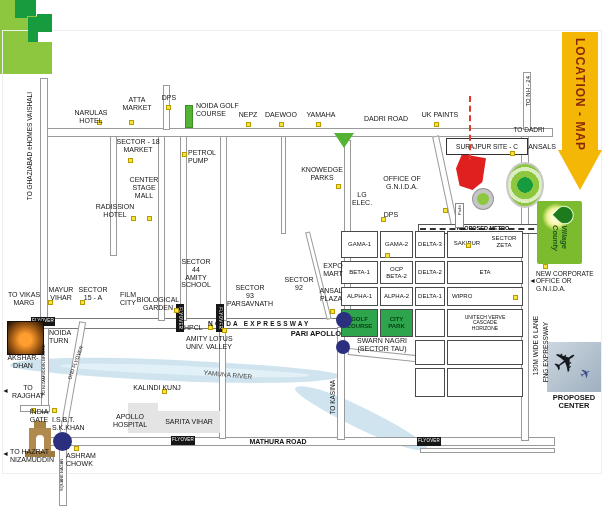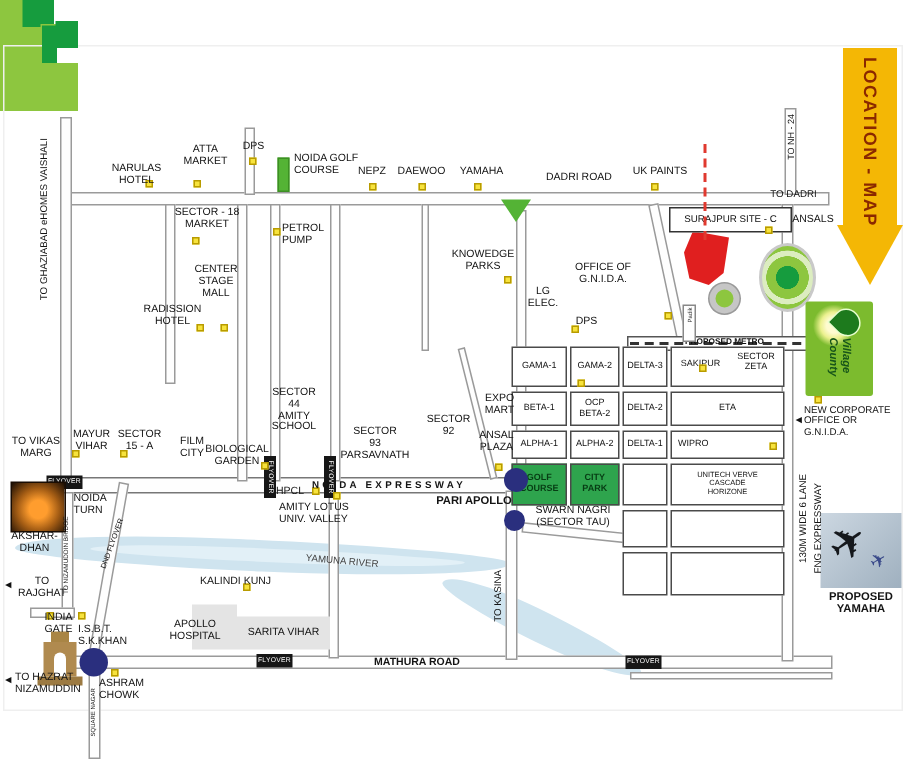--- a/index.html
+++ b/index.html
@@ -276,15 +276,15 @@
   <div class="lbl" style="left:352px;top:337px;width:60px">SWARN NAGRI
 (SECTOR TAU)</div>
   <span class="lbl vup" style="left:329px;top:380px;font-size:6.5px">TO KASINA</span>
   <span class="lbl vup" style="left:532px;top:316px;font-size:6.5px">130M WIDE 6 LANE</span>
   <span class="lbl vup" style="left:542px;top:322px;font-size:6.5px">FNG EXPRESSWAY</span>
   <div class="lbl la" style="left:536px;top:270px;width:66px;font-size:6.5px">NEW CORPORATE
 OFFICE OR
 G.N.I.D.A.</div>
   <span class="arrow-l" style="left:529px;top:277px">◄</span>
   <div class="lbl b" style="left:546px;top:394px;width:56px;font-size:7.5px">PROPOSED
-YAMAHA</div>
+CENTER</div>
 
 </div>
 
 </body></html>

